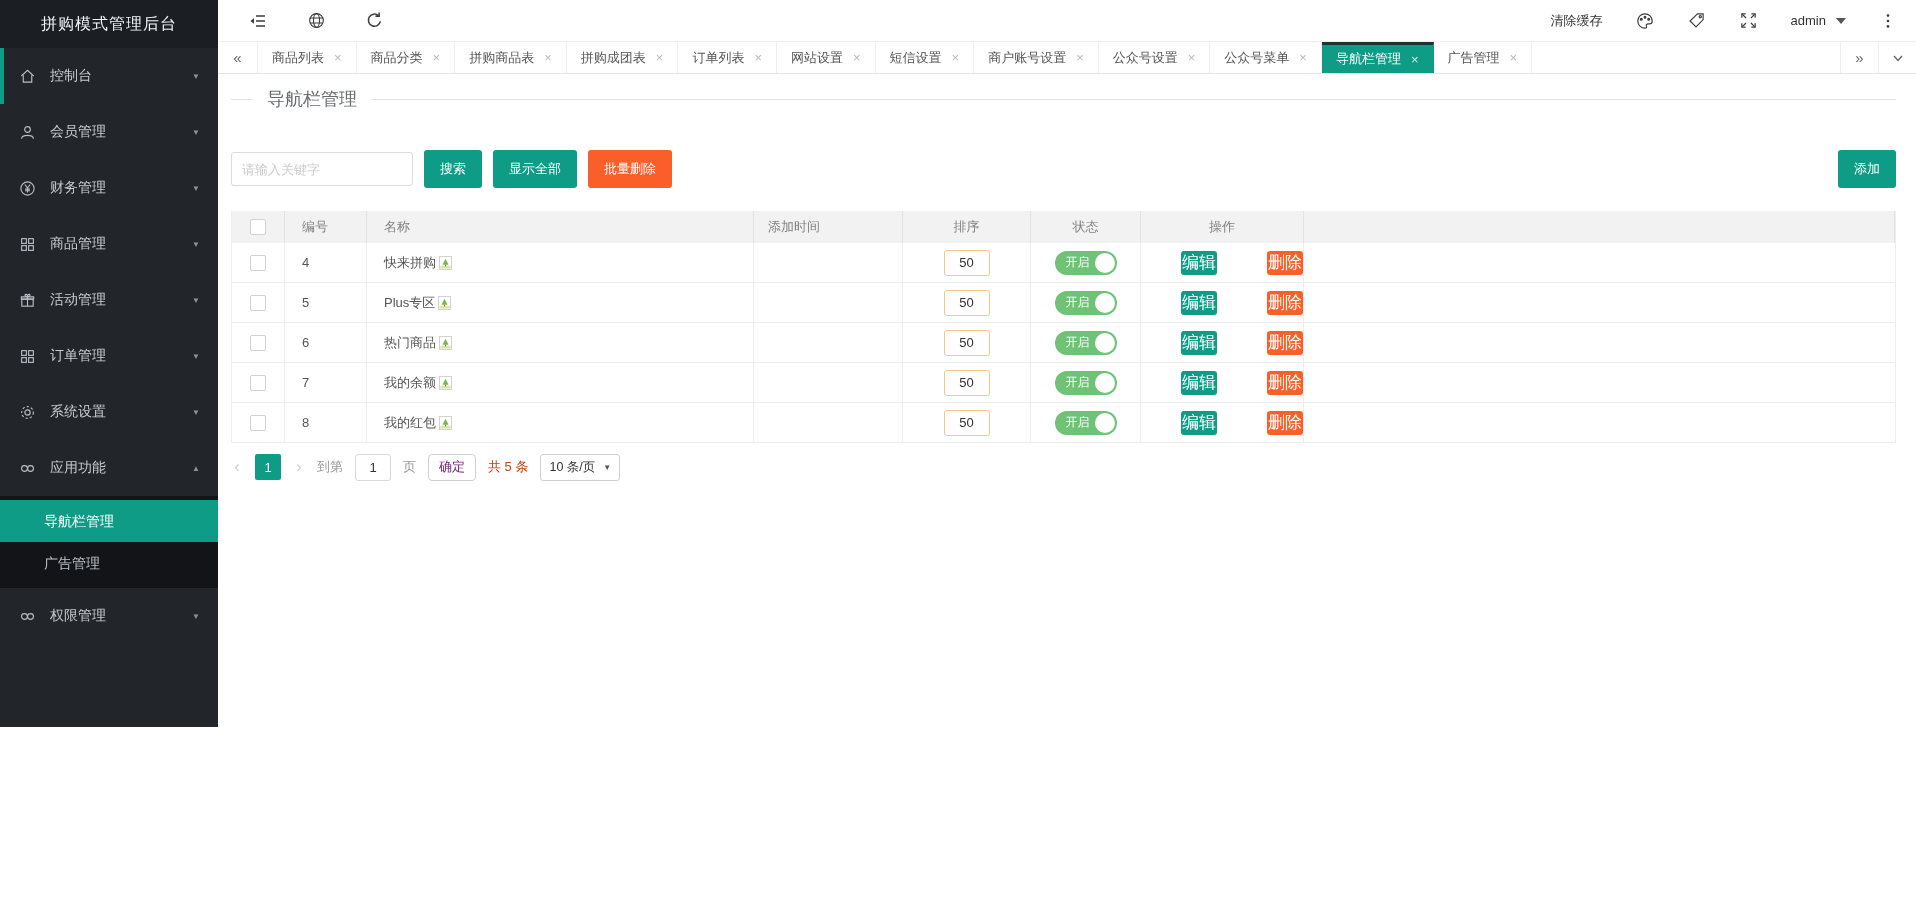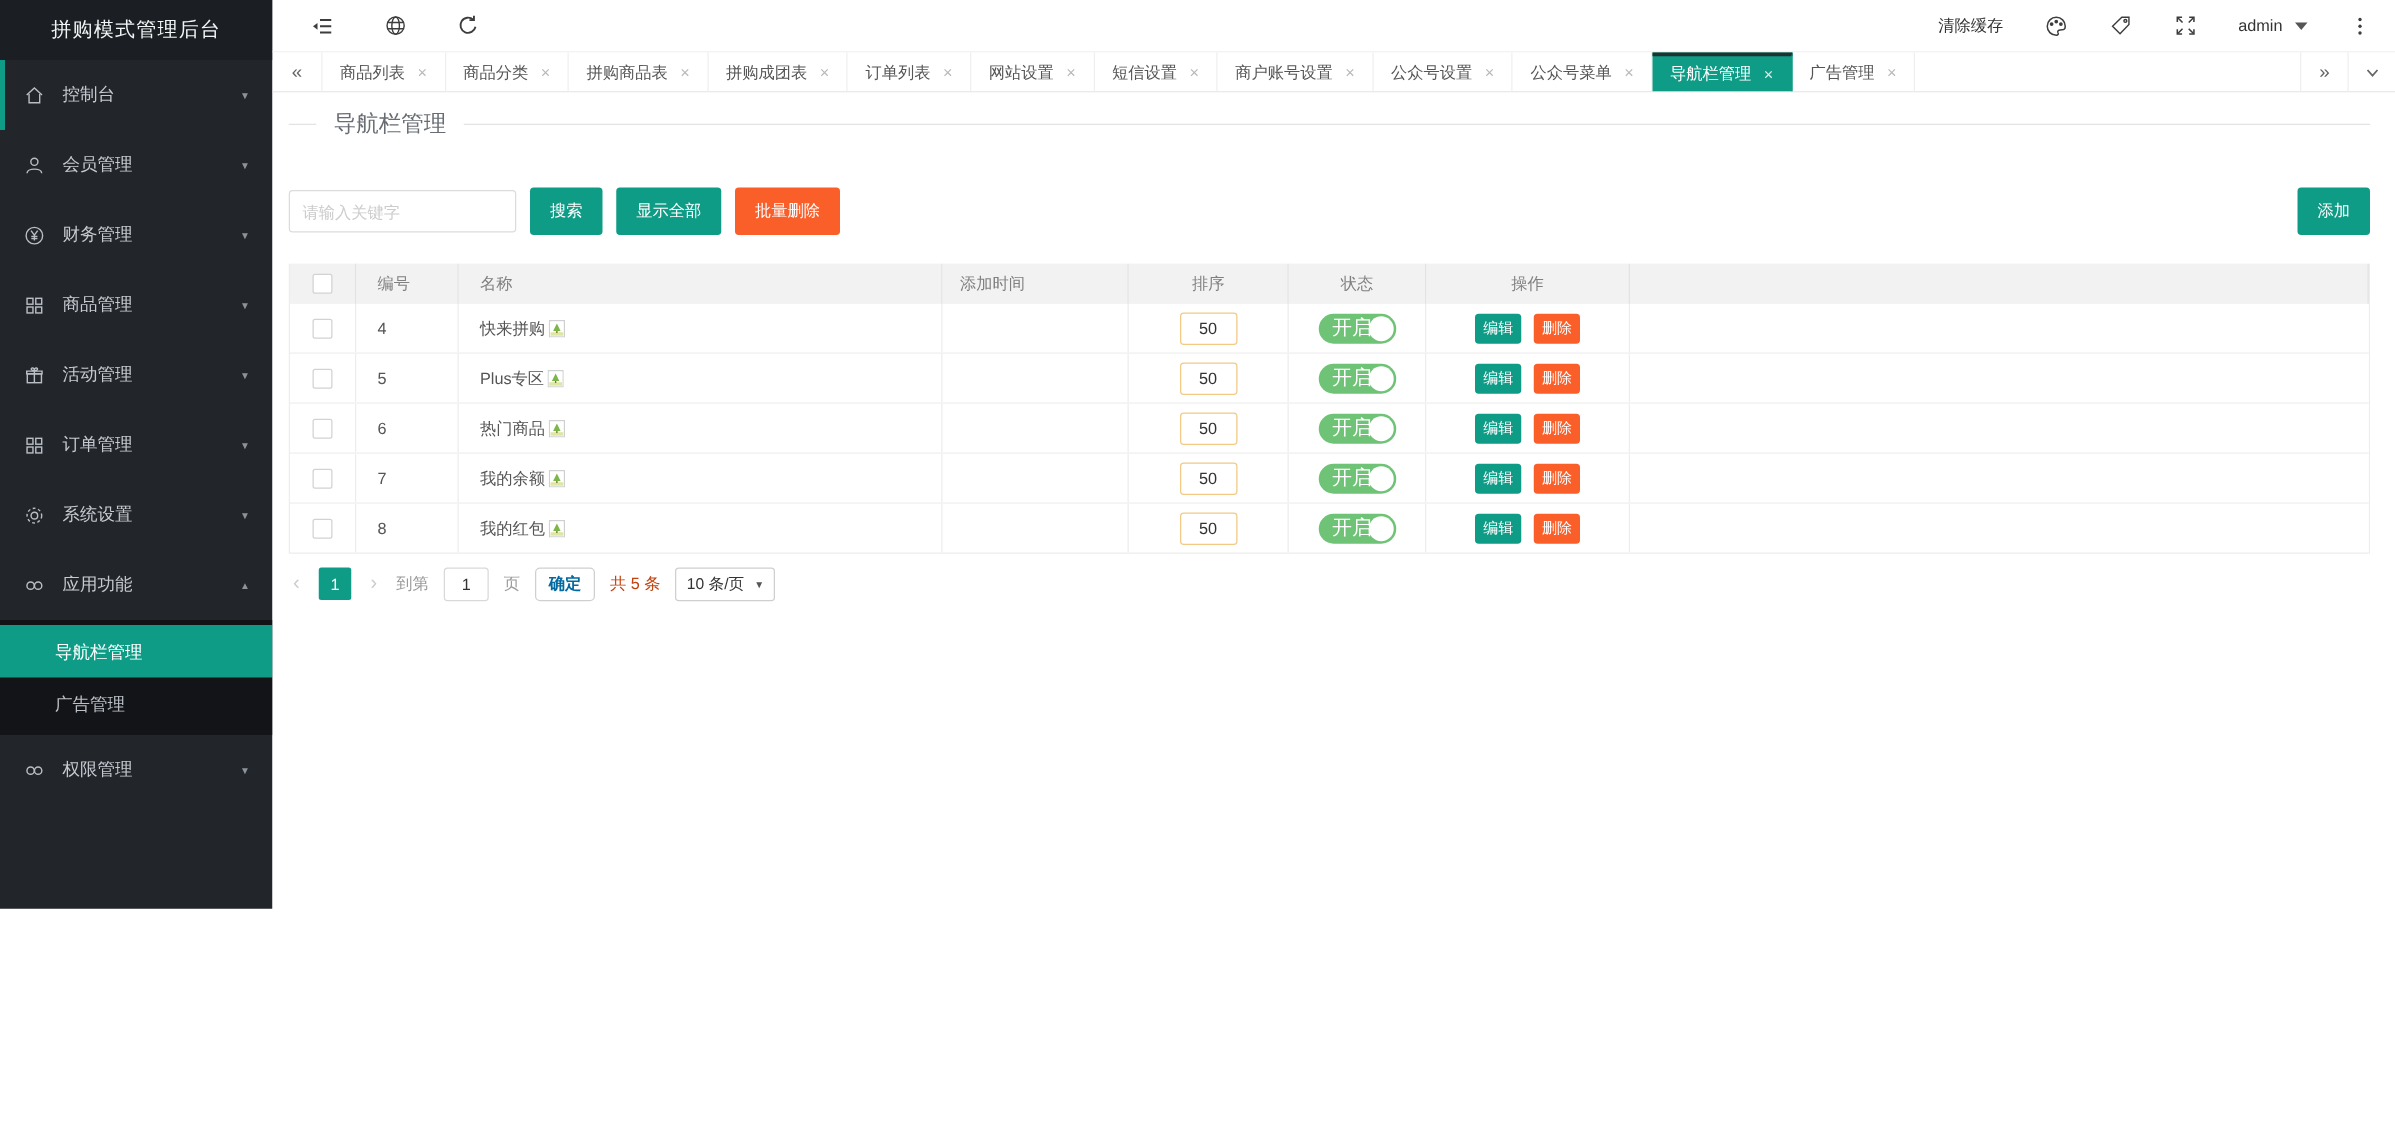--- a/index.html
+++ b/index.html
@@ -83,38 +83,38 @@
   .w-time{width:149px;padding-left:14px;}
   .w-sort{width:128px;justify-content:center;}
   .w-status{width:110px;justify-content:center;}
   .w-act{width:163px;justify-content:center;gap:10px;}
   .w-fill{flex:1;}
   .checkbox{width:16px;height:16px;border:1px solid #d2d2d2;border-radius:2px;background:#fff;cursor:pointer;}
   .sort-input{width:46px;height:26px;border:1px solid var(--sortborder);border-radius:3px;text-align:center;
         font-size:13px;color:#333;outline:none;font-family:inherit;}
   .toggle{width:62px;height:24px;border-radius:12px;background:var(--toggle);position:relative;
         display:flex;align-items:center;cursor:pointer;}
-  .toggle .t-label{color:#fff;font-size:16px;padding-left:11px;}
+  .toggle .t-label{color:#fff;font-size:12px;padding-left:11px;}
   .toggle .knob{position:absolute;right:2px;top:2px;width:20px;height:20px;border-radius:50%;background:#fff;}
-  .mini-btn{width:37px;height:24px;border:none;border-radius:3px;color:#fff;font-size:12px;cursor:pointer;
-        font-family:inherit;padding:0;}
+  .mini-btn{width:37px;height:24px;border:none;border-radius:3px;color:#fff;font-size:17px;cursor:pointer;
+        font-family:inherit;padding:0;margin-left:40px;}
   .mini-btn.edit{background:var(--teal);}
   .mini-btn.del{background:var(--danger);}
   .imgph{margin-left:3px;flex:none;display:inline-flex;}
 
   
   .pagination{position:absolute;top:379px;left:13px;height:28px;display:flex;align-items:center;gap:12px;}
   .pg-arrow{font-size:16px;color:#ccc;cursor:pointer;width:12px;text-align:center;}
   .pg-cur{width:26px;height:26px;background:var(--teal);color:#fff;border-radius:2px;font-size:13px;
         display:flex;align-items:center;justify-content:center;cursor:pointer;}
   .pg-label{font-size:13px;color:#9a9a9a;}
   .pg-input{width:36px;height:27px;border:1px solid #d9d9d9;border-radius:3px;text-align:center;
         font-size:13px;color:#333;outline:none;font-family:inherit;}
   .pg-confirm{height:27px;padding:0 10px;background:#fff;border:1px solid #cfcfcf;border-radius:4px;
-        font-size:13px;font-weight:bold;color:#0369a1;cursor:pointer;font-family:inherit;}
+        font-size:13px;font-weight:normal;color:#701a75;cursor:pointer;font-family:inherit;}
   .pg-total{font-size:13px;color:#c2410c;}
   .pg-select{height:27px;border:1px solid #cfcfcf;border-radius:3px;display:flex;align-items:center;
         gap:8px;padding:0 8px;font-size:12.5px;color:#333;cursor:pointer;background:#fff;}
   .pg-select .sel-caret{font-size:8px;color:#555;}
 </style>
 </head>
 <body>
 
 <div class="app">
 

